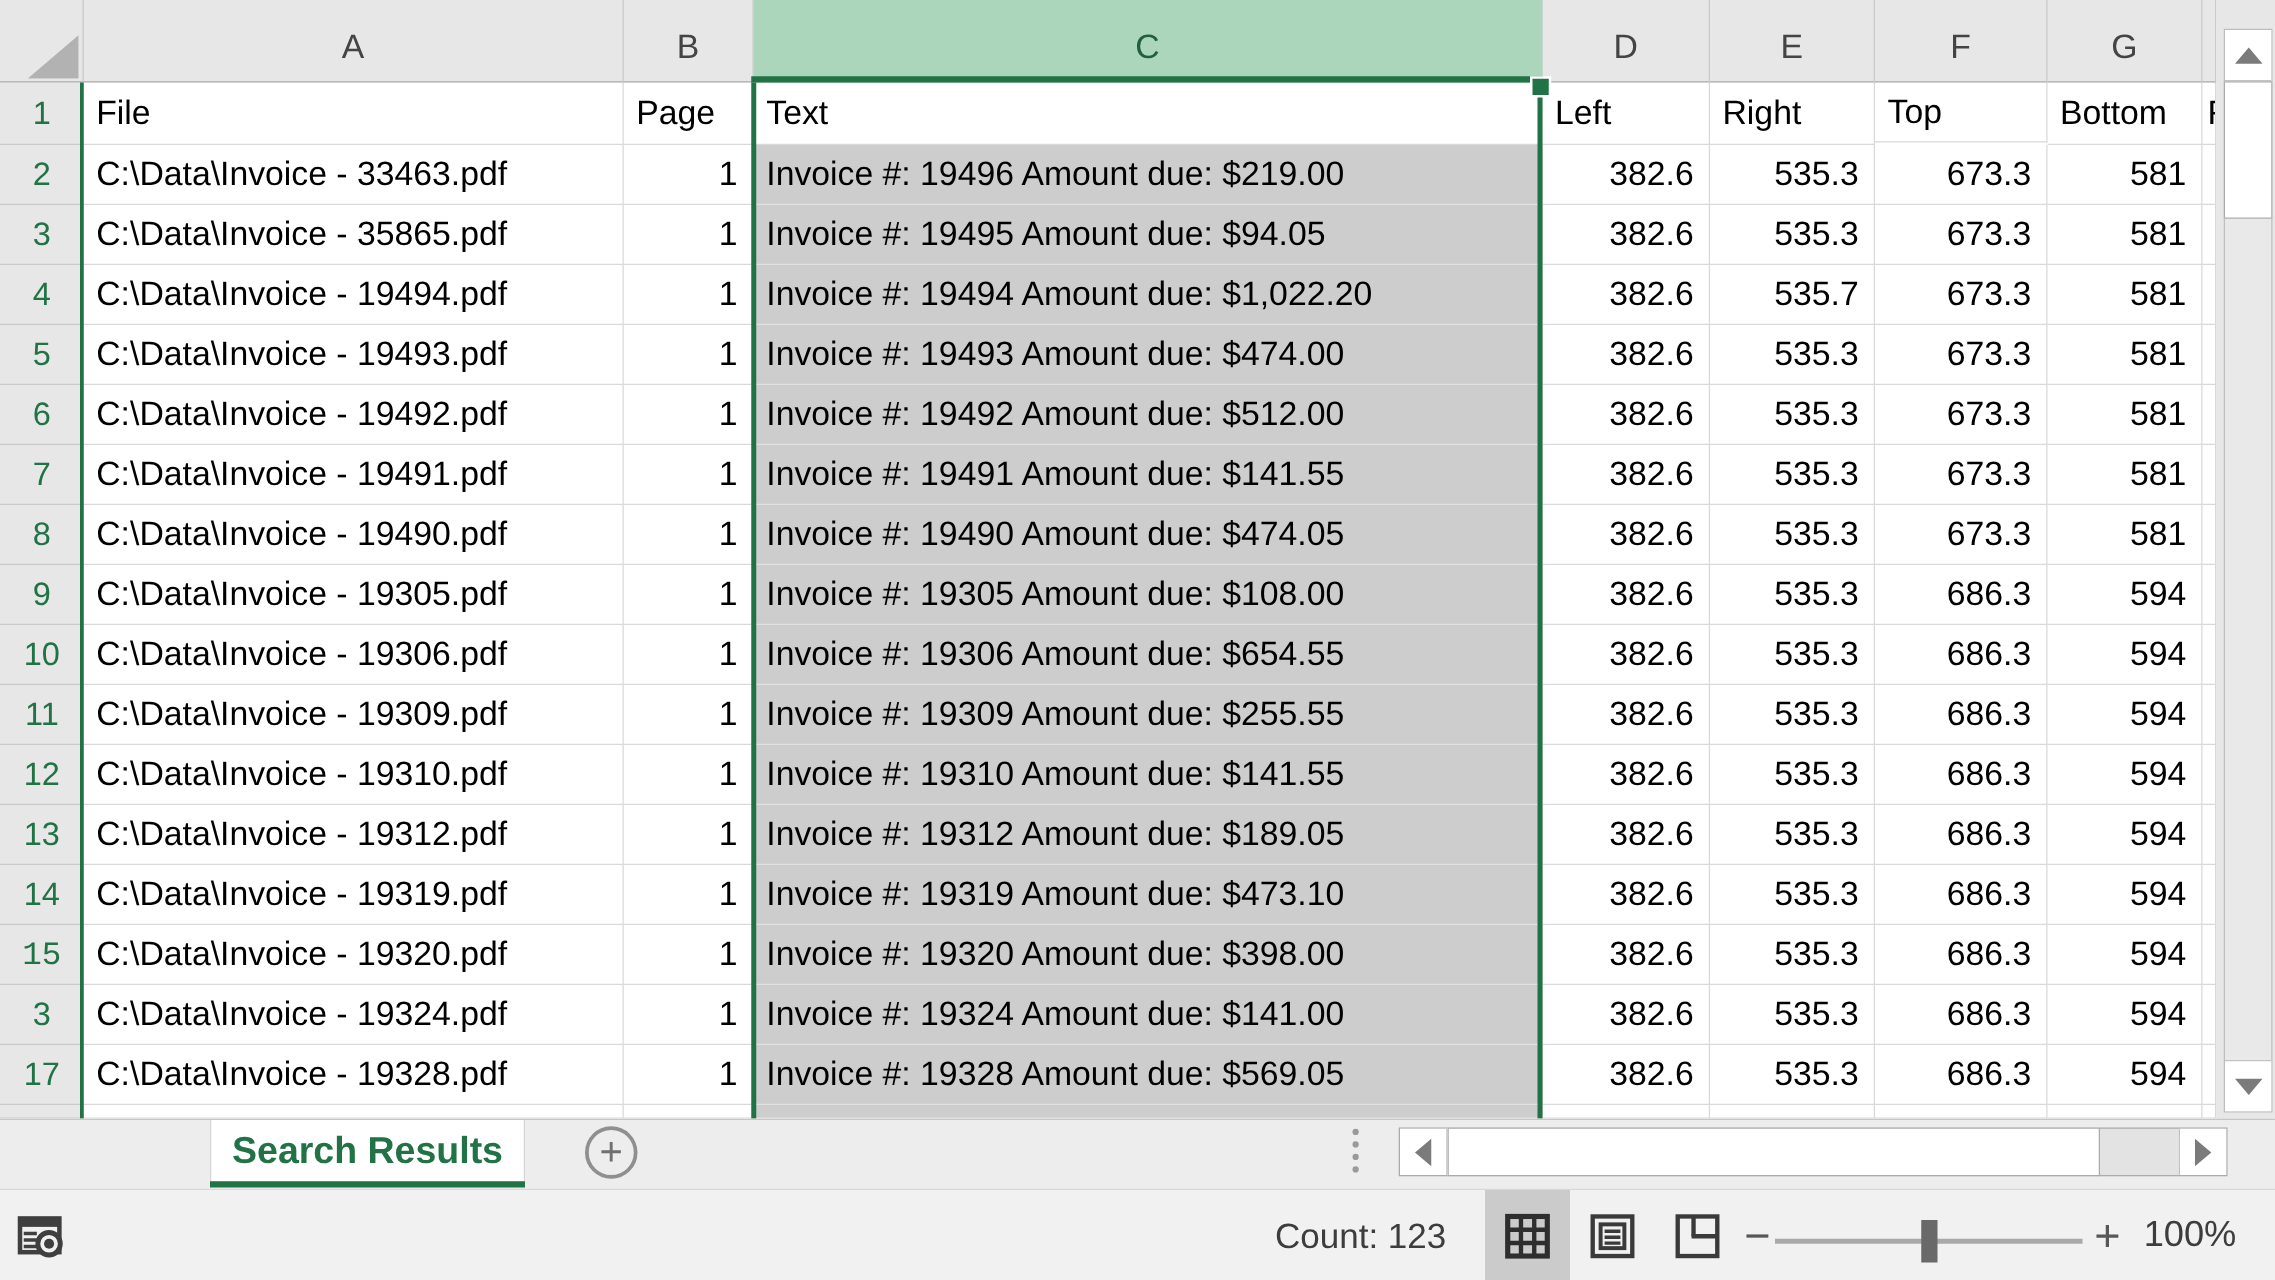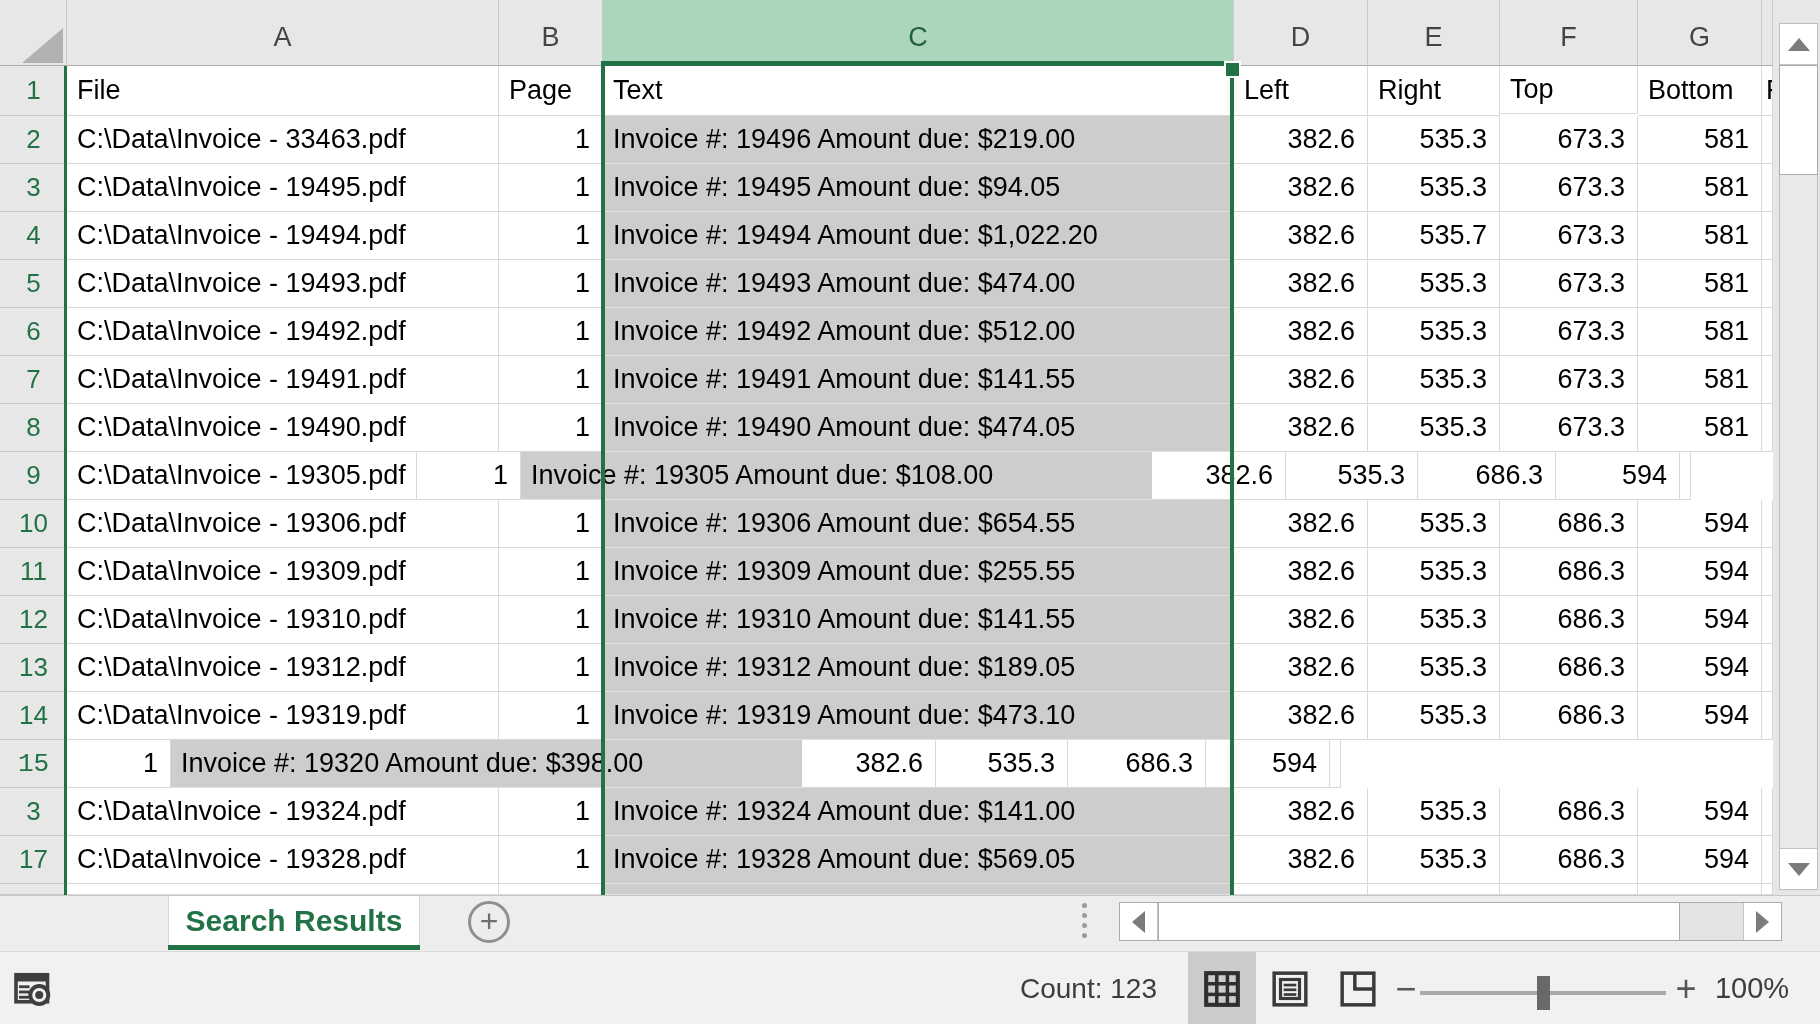--- a/index.html
+++ b/index.html
@@ -127,21 +127,21 @@
           <div class="cell right" style="width: 104px; height: 48px;">1</div>
           <div class="cell left selfill" style="width: 631px; height: 48px;">Invoice #: 19496 Amount due: $219.00</div>
           <div class="cell right" style="width: 134px; height: 48px;">382.6</div>
           <div class="cell right" style="width: 132px; height: 48px;">535.3</div>
           <div class="cell right" style="width: 138px; height: 48px;">673.3</div>
           <div class="cell right" style="width: 124px; height: 48px;">581</div>
           <div class="cell left" style="width: 11px; height: 48px; padding-left: 4px;"></div>
         </div>
         <div class="row" style="height: 48px;">
           <div class="gut" style="height: 48px;">3</div>
-          <div class="cell left" style="width: 432px; height: 48px;">C:\Data\Invoice - 19495.pdf</div>
+          <div class="cell left" style="width: 432px; height: 48px;">C:\Data\Invoice - 35865.pdf</div>
           <div class="cell right" style="width: 104px; height: 48px;">1</div>
           <div class="cell left selfill" style="width: 631px; height: 48px;">Invoice #: 19495 Amount due: $94.05</div>
           <div class="cell right" style="width: 134px; height: 48px;">382.6</div>
           <div class="cell right" style="width: 132px; height: 48px;">535.3</div>
           <div class="cell right" style="width: 138px; height: 48px;">673.3</div>
           <div class="cell right" style="width: 124px; height: 48px;">581</div>
           <div class="cell left" style="width: 11px; height: 48px; padding-left: 4px;"></div>
         </div>
         <div class="row" style="height: 48px;">
           <div class="gut" style="height: 48px;">4</div>
@@ -193,21 +193,21 @@
           <div class="cell right" style="width: 104px; height: 48px;">1</div>
           <div class="cell left selfill" style="width: 631px; height: 48px;">Invoice #: 19490 Amount due: $474.05</div>
           <div class="cell right" style="width: 134px; height: 48px;">382.6</div>
           <div class="cell right" style="width: 132px; height: 48px;">535.3</div>
           <div class="cell right" style="width: 138px; height: 48px;">673.3</div>
           <div class="cell right" style="width: 124px; height: 48px;">581</div>
           <div class="cell left" style="width: 11px; height: 48px; padding-left: 4px;"></div>
         </div>
         <div class="row" style="height: 48px;">
           <div class="gut" style="height: 48px;">9</div>
-          <div class="cell left" style="width: 350px; height: 48px;">C:\Data\Invoice - 19305.pdf</div>
+          <div class="cell left" style="width: 432px; height: 48px;">C:\Data\Invoice - 19305.pdf</div>
           <div class="cell right" style="width: 104px; height: 48px;">1</div>
           <div class="cell left selfill" style="width: 631px; height: 48px;">Invoice #: 19305 Amount due: $108.00</div>
           <div class="cell right" style="width: 134px; height: 48px;">382.6</div>
           <div class="cell right" style="width: 132px; height: 48px;">535.3</div>
           <div class="cell right" style="width: 138px; height: 48px;">686.3</div>
           <div class="cell right" style="width: 124px; height: 48px;">594</div>
           <div class="cell left" style="width: 11px; height: 48px; padding-left: 4px;"></div>
         </div>
         <div class="row" style="height: 48px;">
           <div class="gut" style="height: 48px;">10</div>
@@ -259,20 +259,21 @@
           <div class="cell right" style="width: 104px; height: 48px;">1</div>
           <div class="cell left selfill" style="width: 631px; height: 48px;">Invoice #: 19319 Amount due: $473.10</div>
           <div class="cell right" style="width: 134px; height: 48px;">382.6</div>
           <div class="cell right" style="width: 132px; height: 48px;">535.3</div>
           <div class="cell right" style="width: 138px; height: 48px;">686.3</div>
           <div class="cell right" style="width: 124px; height: 48px;">594</div>
           <div class="cell left" style="width: 11px; height: 48px; padding-left: 4px;"></div>
         </div>
         <div class="row" style="height: 48px;">
           <div class="gut" style="height: 48px; font-family: Liberation Mono, monospace;">15</div>
+          <div class="cell left" style="width: 432px; height: 48px;">C:\Data\Invoice - 19320.pdf</div>
           <div class="cell right" style="width: 104px; height: 48px;">1</div>
           <div class="cell left selfill" style="width: 631px; height: 48px;">Invoice #: 19320 Amount due: $398.00</div>
           <div class="cell right" style="width: 134px; height: 48px;">382.6</div>
           <div class="cell right" style="width: 132px; height: 48px;">535.3</div>
           <div class="cell right" style="width: 138px; height: 48px;">686.3</div>
           <div class="cell right" style="width: 124px; height: 48px;">594</div>
           <div class="cell left" style="width: 11px; height: 48px; padding-left: 4px;"></div>
         </div>
         <div class="row" style="height: 48px;">
           <div class="gut" style="height: 48px;">3</div>

